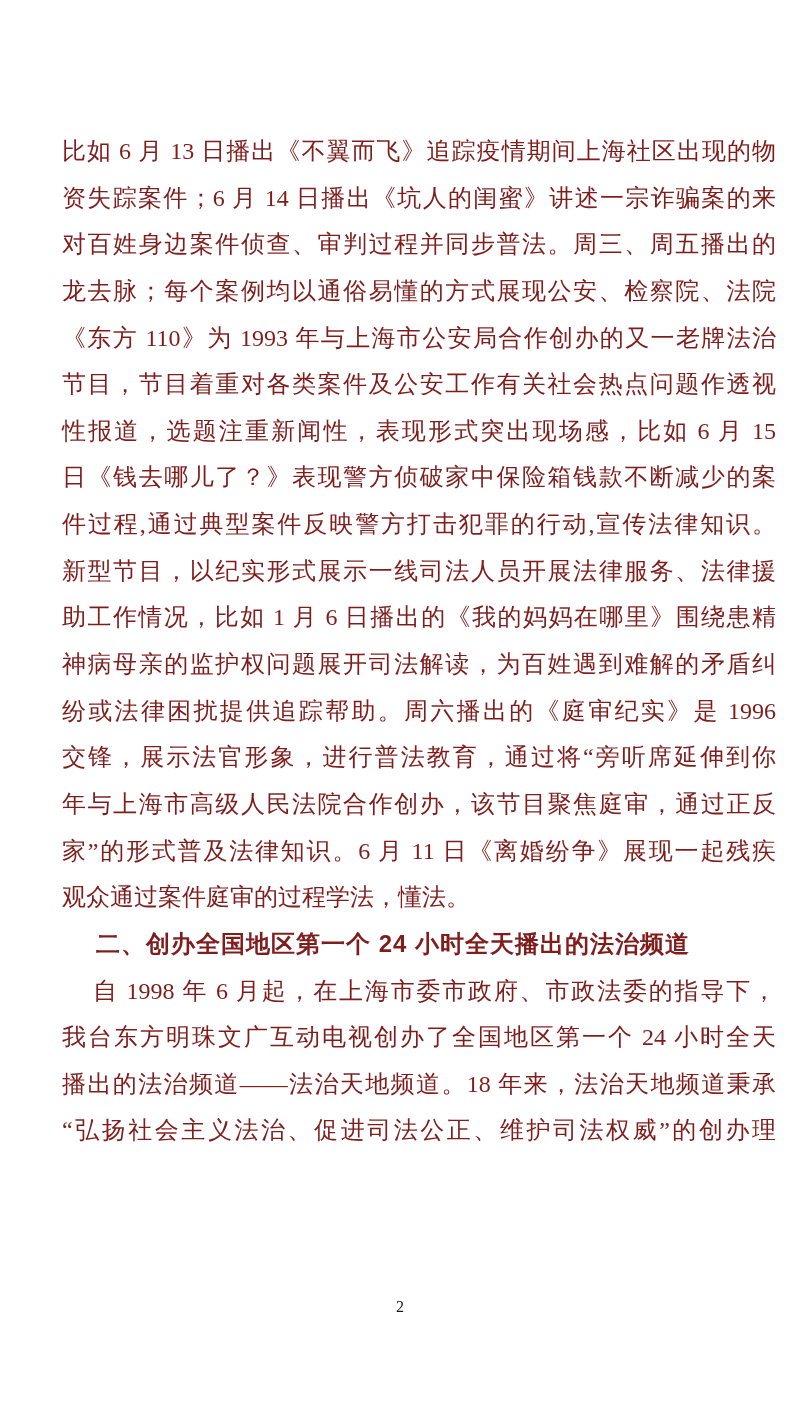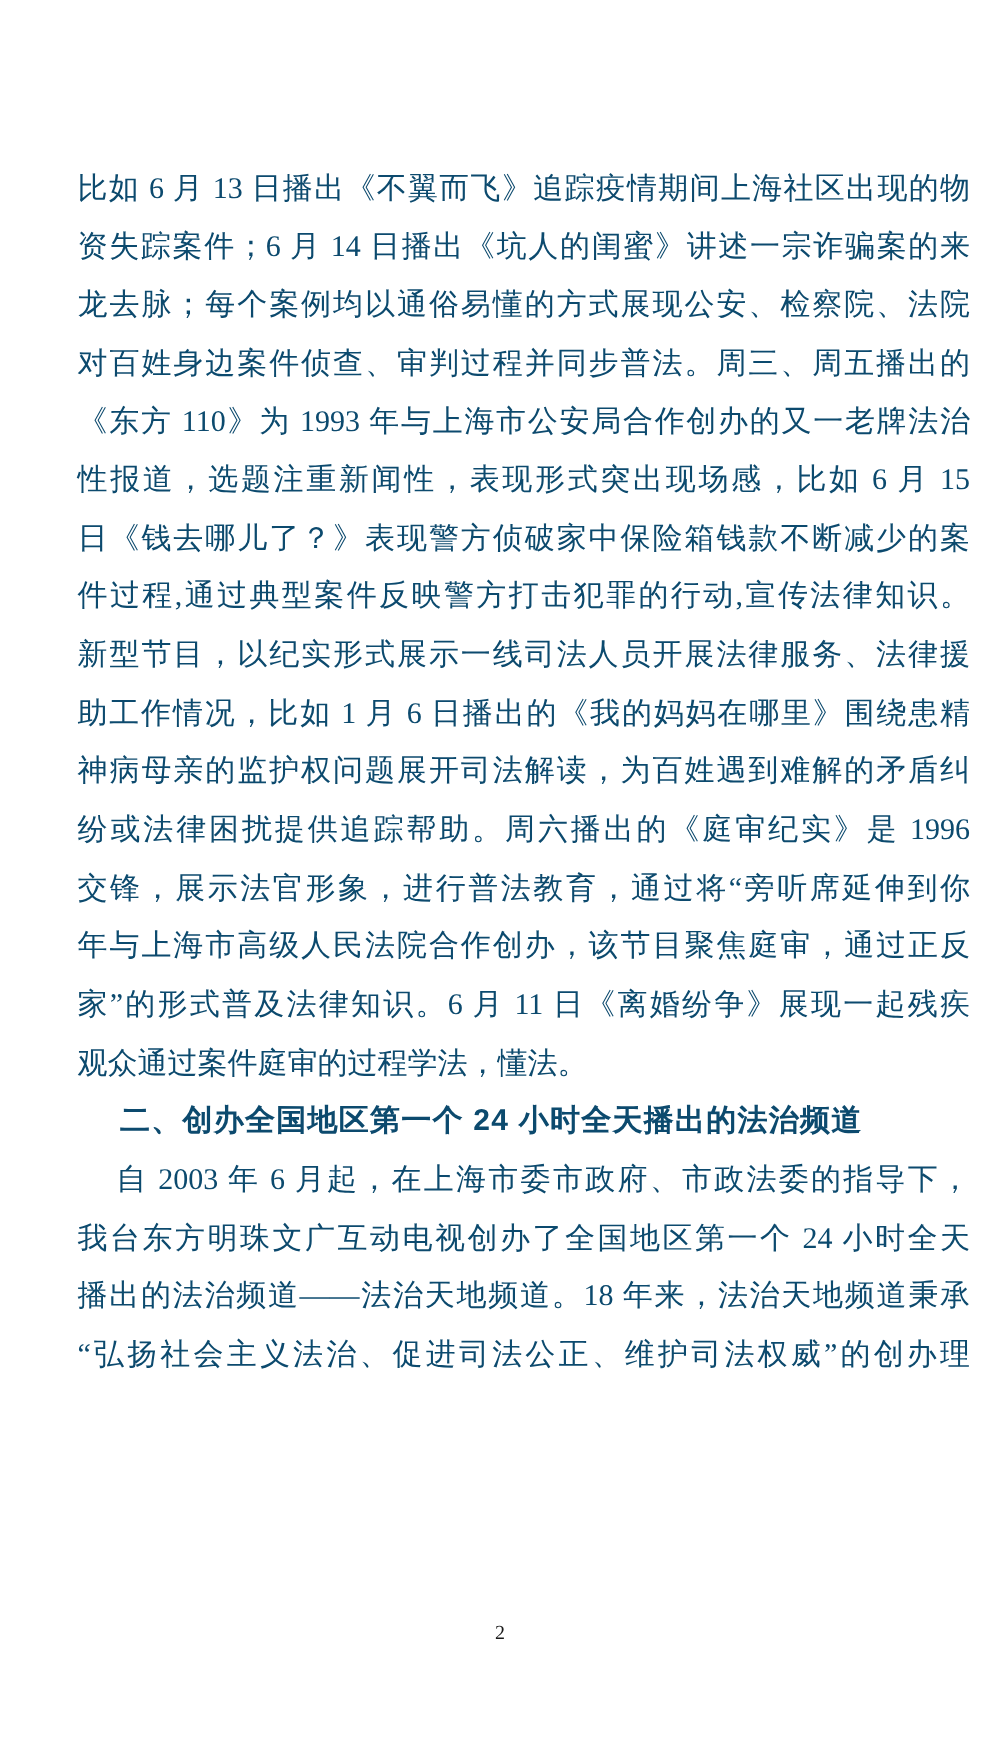--- a/index.html
+++ b/index.html
@@ -19,21 +19,21 @@
   .text-block {
     position: absolute;
     left: 62px;
     top: 128px;
     width: 714px;
   }
   .line {
     height: 46.65px;
     line-height: 46.65px;
     font-size: 24px;
-    color: #0c4a6e;
+    color: #7f1d1d;
     text-align: justify;
     text-align-last: justify;
     overflow: visible;
   }
   .line.para-end {
     text-align: right;
     text-align-last: left;
   }
   .line.indent {
     text-indent: 31px;
@@ -58,34 +58,35 @@
     font-family: "Liberation Serif", "DejaVu Serif", serif;
   }
 </style>
 </head>
 <body style="background: rgb(255, 255, 255);">
 
 <div class="page">
   <div class="text-block" id="text-block" style="color: rgb(26, 26, 26);">
       <div class="line">比如 6 月 13 日播出《不翼而飞》追踪疫情期间上海社区出现的物</div>
       <div class="line">资失踪案件；6 月 14 日播出《坑人的闺蜜》讲述一宗诈骗案的来</div>
+      <div class="line">对百姓身边案件侦查、审判过程并同步普法。周三、周五播出的</div>
       <div class="line">龙去脉；每个案例均以通俗易懂的方式展现公安、检察院、法院</div>
-      <div class="line">对百姓身边案件侦查、审判过程并同步普法。周三、周五播出的</div>
       <div class="line">《东方 110》为 1993 年与上海市公安局合作创办的又一老牌法治</div>
+      <div class="line">节目，节目着重对各类案件及公安工作有关社会热点问题作透视</div>
       <div class="line">性报道，选题注重新闻性，表现形式突出现场感，比如 6 月 15</div>
       <div class="line">日《钱去哪儿了？》表现警方侦破家中保险箱钱款不断减少的案</div>
       <div class="line">件过程,通过典型案件反映警方打击犯罪的行动,宣传法律知识。</div>
       <div class="line">新型节目，以纪实形式展示一线司法人员开展法律服务、法律援</div>
       <div class="line">助工作情况，比如 1 月 6 日播出的《我的妈妈在哪里》围绕患精</div>
       <div class="line">神病母亲的监护权问题展开司法解读，为百姓遇到难解的矛盾纠</div>
       <div class="line">纷或法律困扰提供追踪帮助。周六播出的《庭审纪实》是 1996</div>
       <div class="line">交锋，展示法官形象，进行普法教育，通过将“旁听席延伸到你</div>
       <div class="line">年与上海市高级人民法院合作创办，该节目聚焦庭审，通过正反</div>
       <div class="line">家”的形式普及法律知识。6 月 11 日《离婚纷争》展现一起残疾</div>
       <div class="line para-end">观众通过案件庭审的过程学法，懂法。</div>
       <div class="line heading">二、创办全国地区第一个 24 小时全天播出的法治频道</div>
-      <div class="line indent">自 2003 年 6 月起，在上海市委市政府、市政法委的指导下，</div>
+      <div class="line indent">自 1998 年 6 月起，在上海市委市政府、市政法委的指导下，</div>
       <div class="line">我台东方明珠文广互动电视创办了全国地区第一个 24 小时全天</div>
       <div class="line">播出的法治频道——法治天地频道。18 年来，法治天地频道秉承</div>
       <div class="line">“弘扬社会主义法治、促进司法公正、维护司法权威”的创办理</div>
     </div>
   <div class="page-number">2</div>
 </div>
 
 </body></html>

